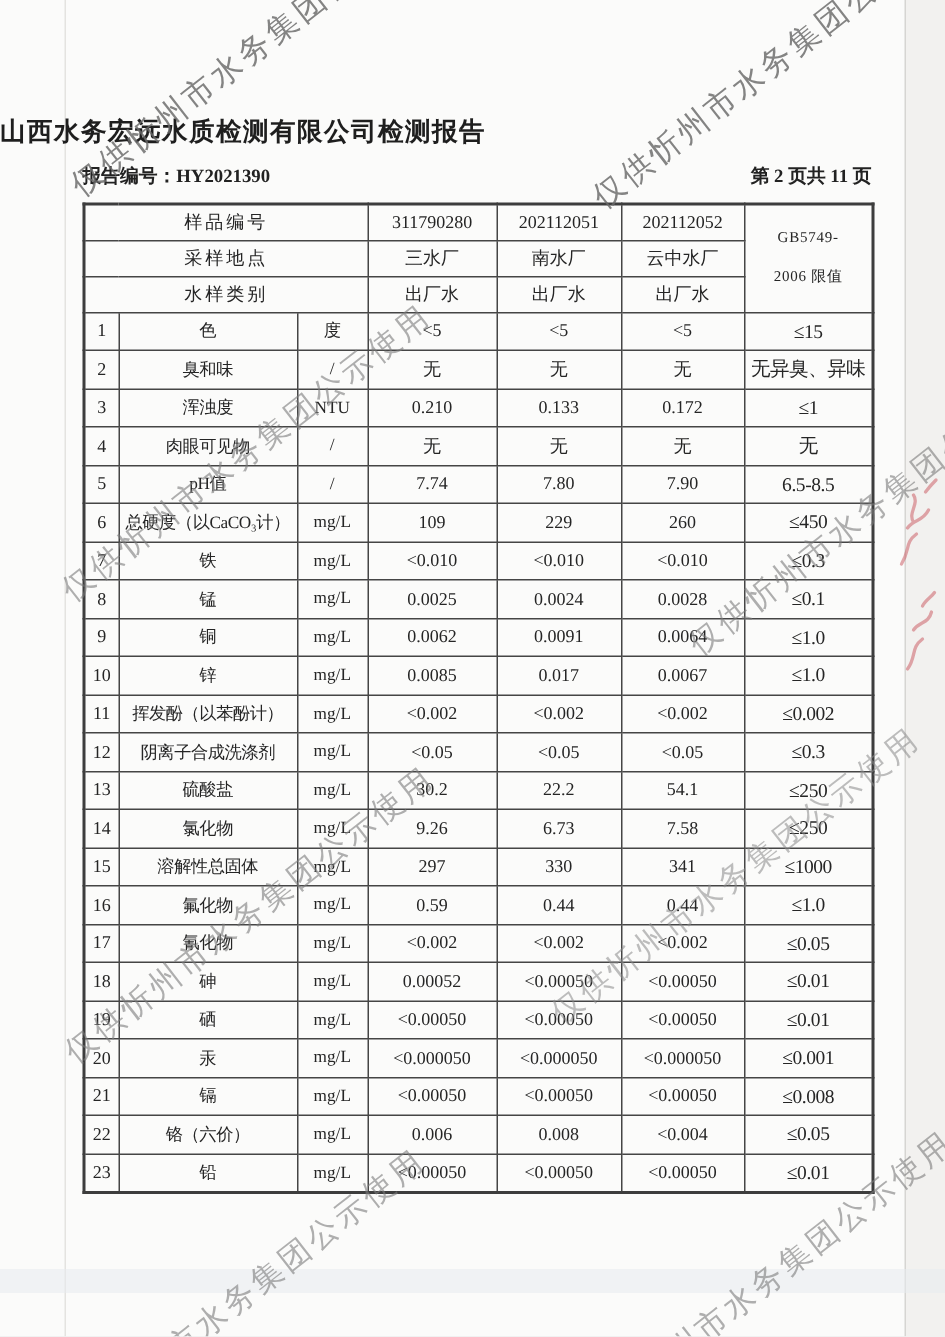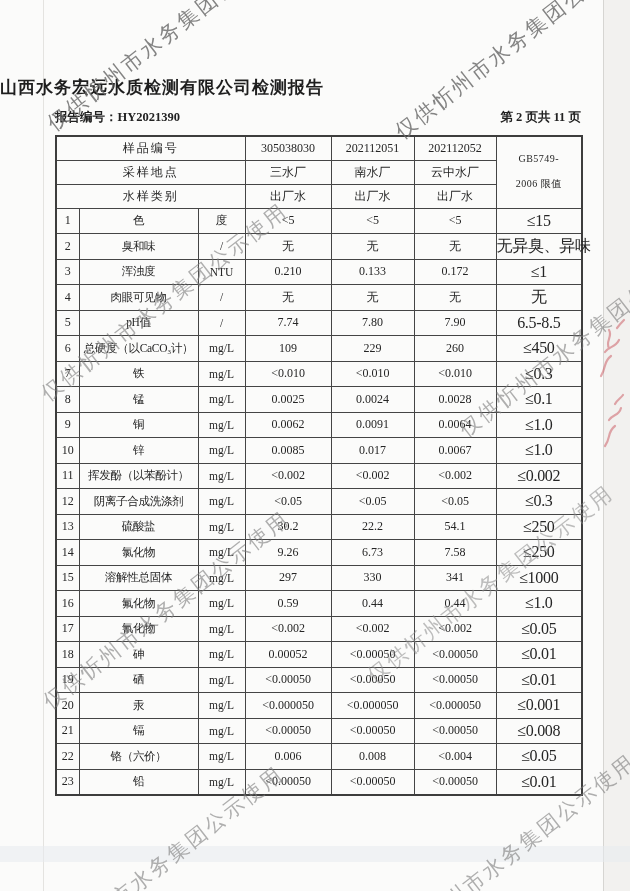--- a/index.html
+++ b/index.html
@@ -26,21 +26,21 @@
         vertical-align:middle;overflow:visible;white-space:nowrap;}
   table.report{border:2px solid #3d3d3d;}
   tbody.head tr{height:24px;}
   tbody.body tr{height:25.5px;}
   td.h-label{text-align:center;letter-spacing:2px;}
   td.limit-head{font-size:10px;letter-spacing:.5px;}
   td.limit-head .l1{margin-bottom:13px;}
   td.c-item{text-align:left;padding-left:7px;font-size:11.5px;letter-spacing:-.3px;}
   td.c-no{font-size:12px;}
   td.c-unit{font-size:11.5px;}
-  td.c-limit{font-size:16px;letter-spacing:-.3px;}
+  td.c-limit{font-size:13px;letter-spacing:-.3px;}
   
   .wm{position:absolute;white-space:nowrap;font-size:21px;letter-spacing:2.5px;
       transform:rotate(-38deg);transform-origin:0 50%;
       color:#757575;pointer-events:none;z-index:6;}
   .wm.dark{color:#6a6a6a;opacity:.82;}
   .wm.mid{color:#7c7c7c;opacity:.6;}
   .wm.lite{color:#8a8a8a;opacity:.55;}
   .w1{left:50px;top:112px;}
   .w2{left:398px;top:120px;}
   .w3{left:44px;top:382px;}
@@ -101,21 +101,21 @@
         <col style="width:119px">
         <col style="width:47px">
       <col style="width:86px">
         <col style="width:83px">
         <col style="width:82px">
         <col style="width:86px">
     </colgroup>
     <tbody class="head">
       <tr>
         <td colspan="3" class="h-label">样品编号</td>
-        <td>305038030</td>
+        <td>311790280</td>
         <td>202112051</td>
         <td>202112052</td>
         <td rowspan="3" class="limit-head">
           <div class="l1">GB5749-</div>
           <div class="l2">2006 限值</div>
         </td>
       </tr>
       <tr>
         <td colspan="3" class="h-label">采样地点</td>
         <td>三水厂</td>

